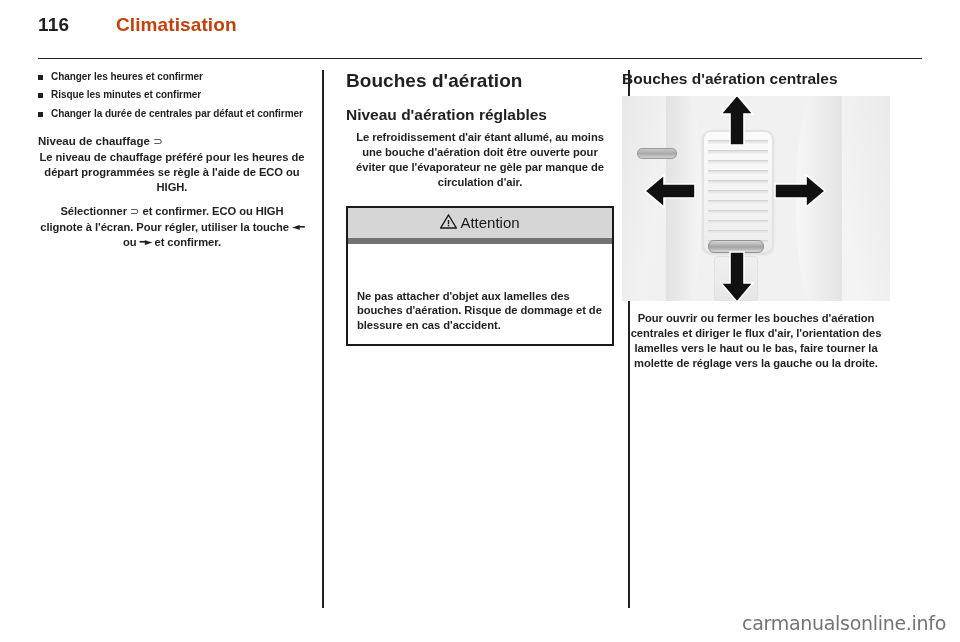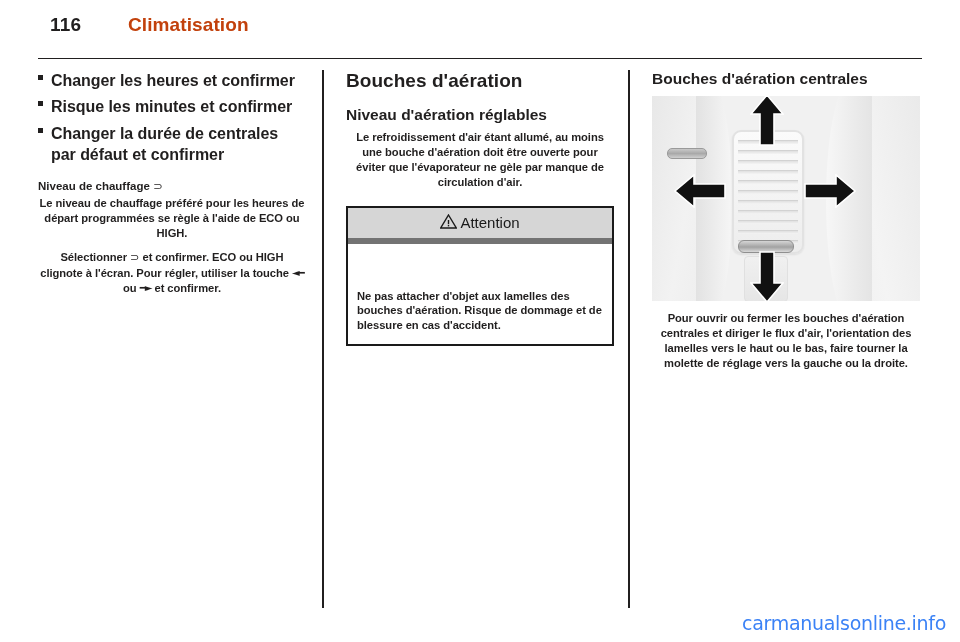--- a/index.html
+++ b/index.html
@@ -16,21 +16,21 @@
   .page {
     position: relative;
     width: 960px;
     height: 642px;
     background: #ffffff;
     box-sizing: border-box;
   }
   
   .page-header {
     position: absolute;
-    left: 50px;
+    left: 38px;
     top: 14px;
     width: 884px;
     height: 30px;
     display: flex;
     align-items: flex-start;
   }
   .page-number {
     font-size: 19px;
     font-weight: bold;
     color: #211f1f;
@@ -60,21 +60,21 @@
     height: 540px;
   }
   .col {
     position: absolute;
     top: 0;
     width: 268px;
     height: 540px;
   }
   .col-1 { left: 0px; }
   .col-2 { left: 308px; }
-  .col-3 { left: 614px; }
+  .col-3 { left: 584px; }
   .col-divider {
     position: absolute;
     top: 0;
     width: 2px;
     height: 538px;
     background: #211f1f;
   }
   .div-1 { left: 284px; }
   .div-2 { left: 590px; }
 
@@ -113,21 +113,21 @@
   .body-text:last-child { margin-bottom: 0; }
 
   ul.bullets {
     list-style: none;
     margin: 0 0 0 0;
     padding: 0;
   }
   ul.bullets li {
     position: relative;
     padding-left: 13px;
-    font-size: 16px;
+    font-size: 10px;
     font-weight: bold;
     color: #211f1f;
     line-height: 1.335;
     margin-bottom: 5px;
     letter-spacing: -0.05px;
   }
   ul.bullets li .sq {
     position: absolute;
     left: 0px;
     top: 5px;
@@ -266,21 +266,21 @@
   }
   .arrow {
     position: absolute;
   }
   
   .watermark {
     position: absolute;
     right: 14px;
     bottom: 8px;
     font-size: 19px;
-    color: #3b82f6;
+    color: #737373;
     font-family: "DejaVu Sans", sans-serif;
     letter-spacing: -0.3px;
     text-align: center;
   }
 </style>
 </head>
 <body>
 
 <div class="page">
 

